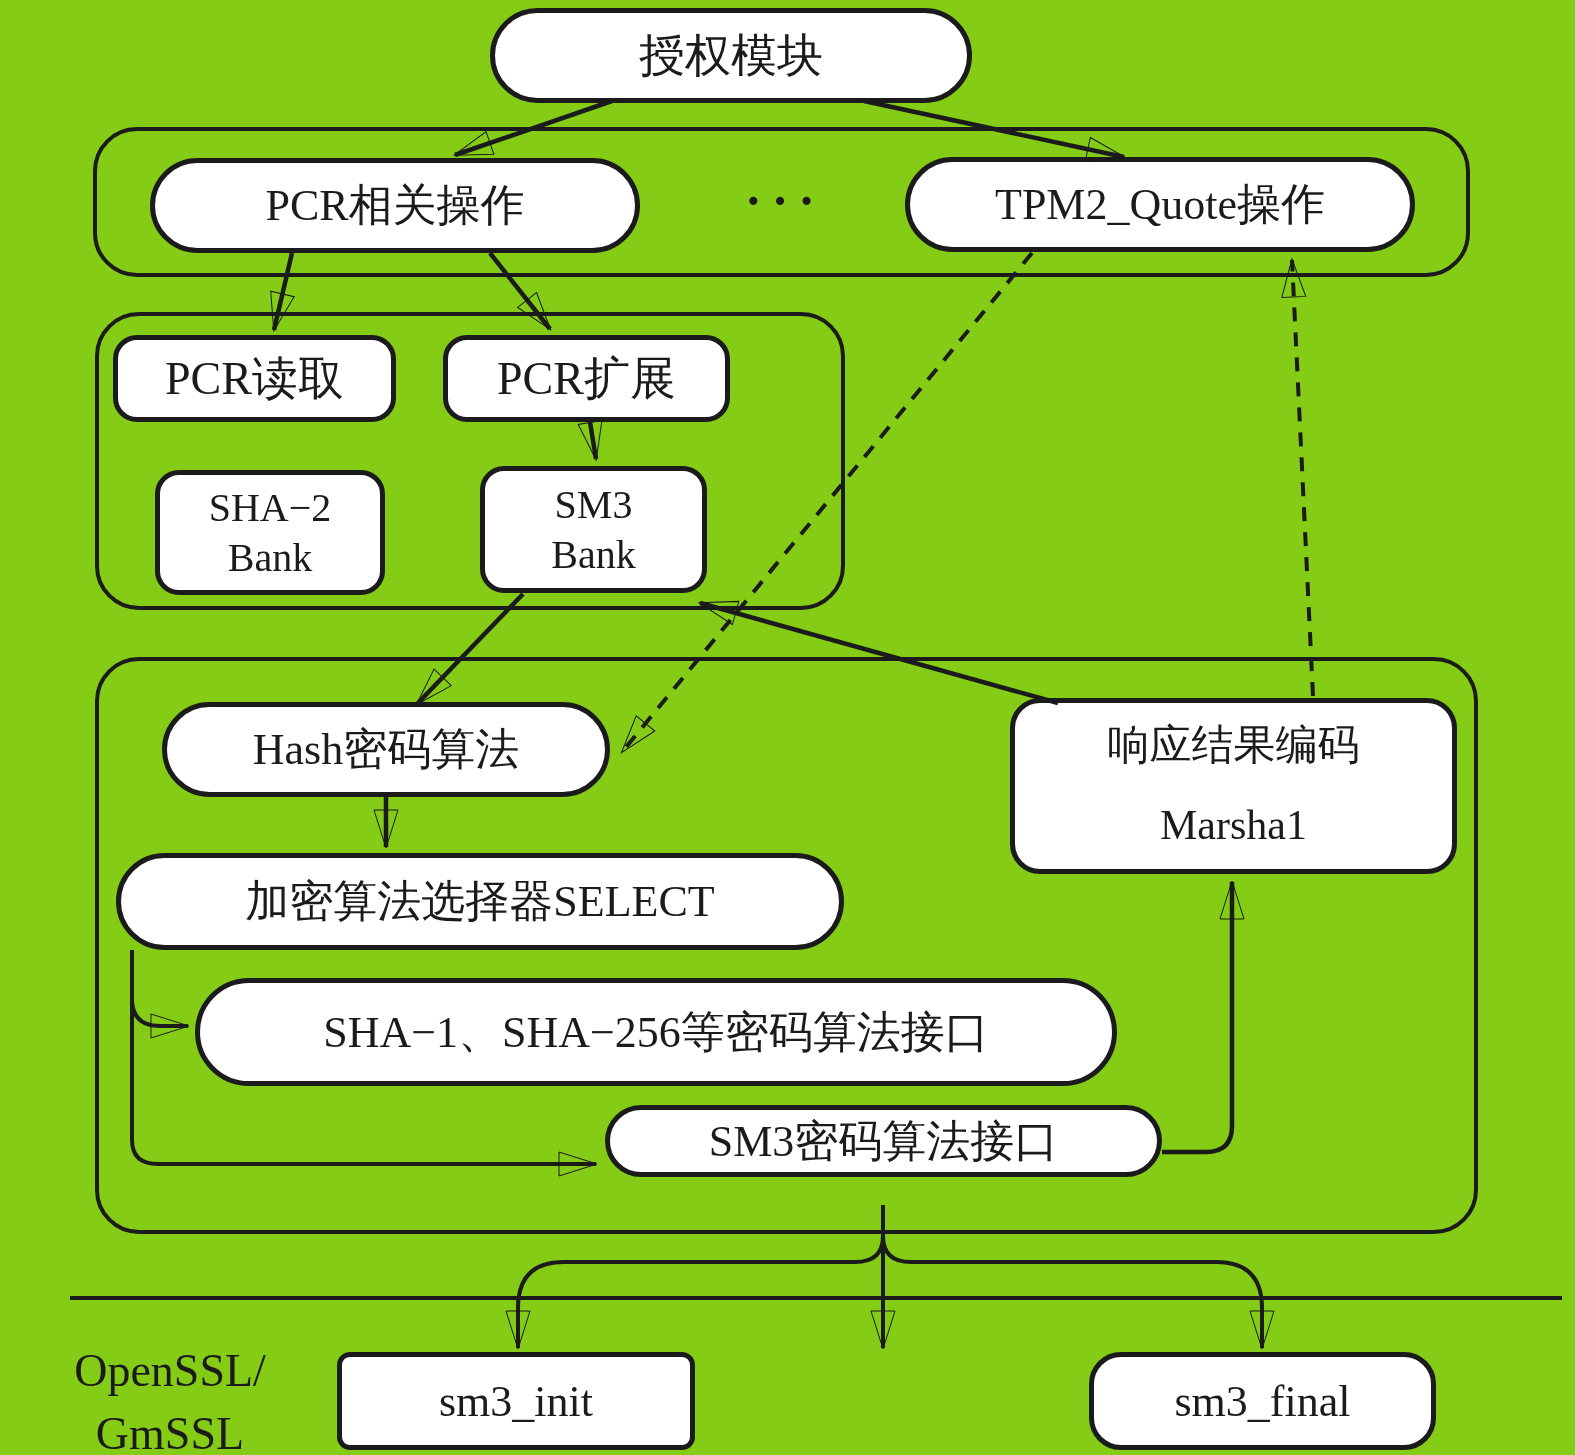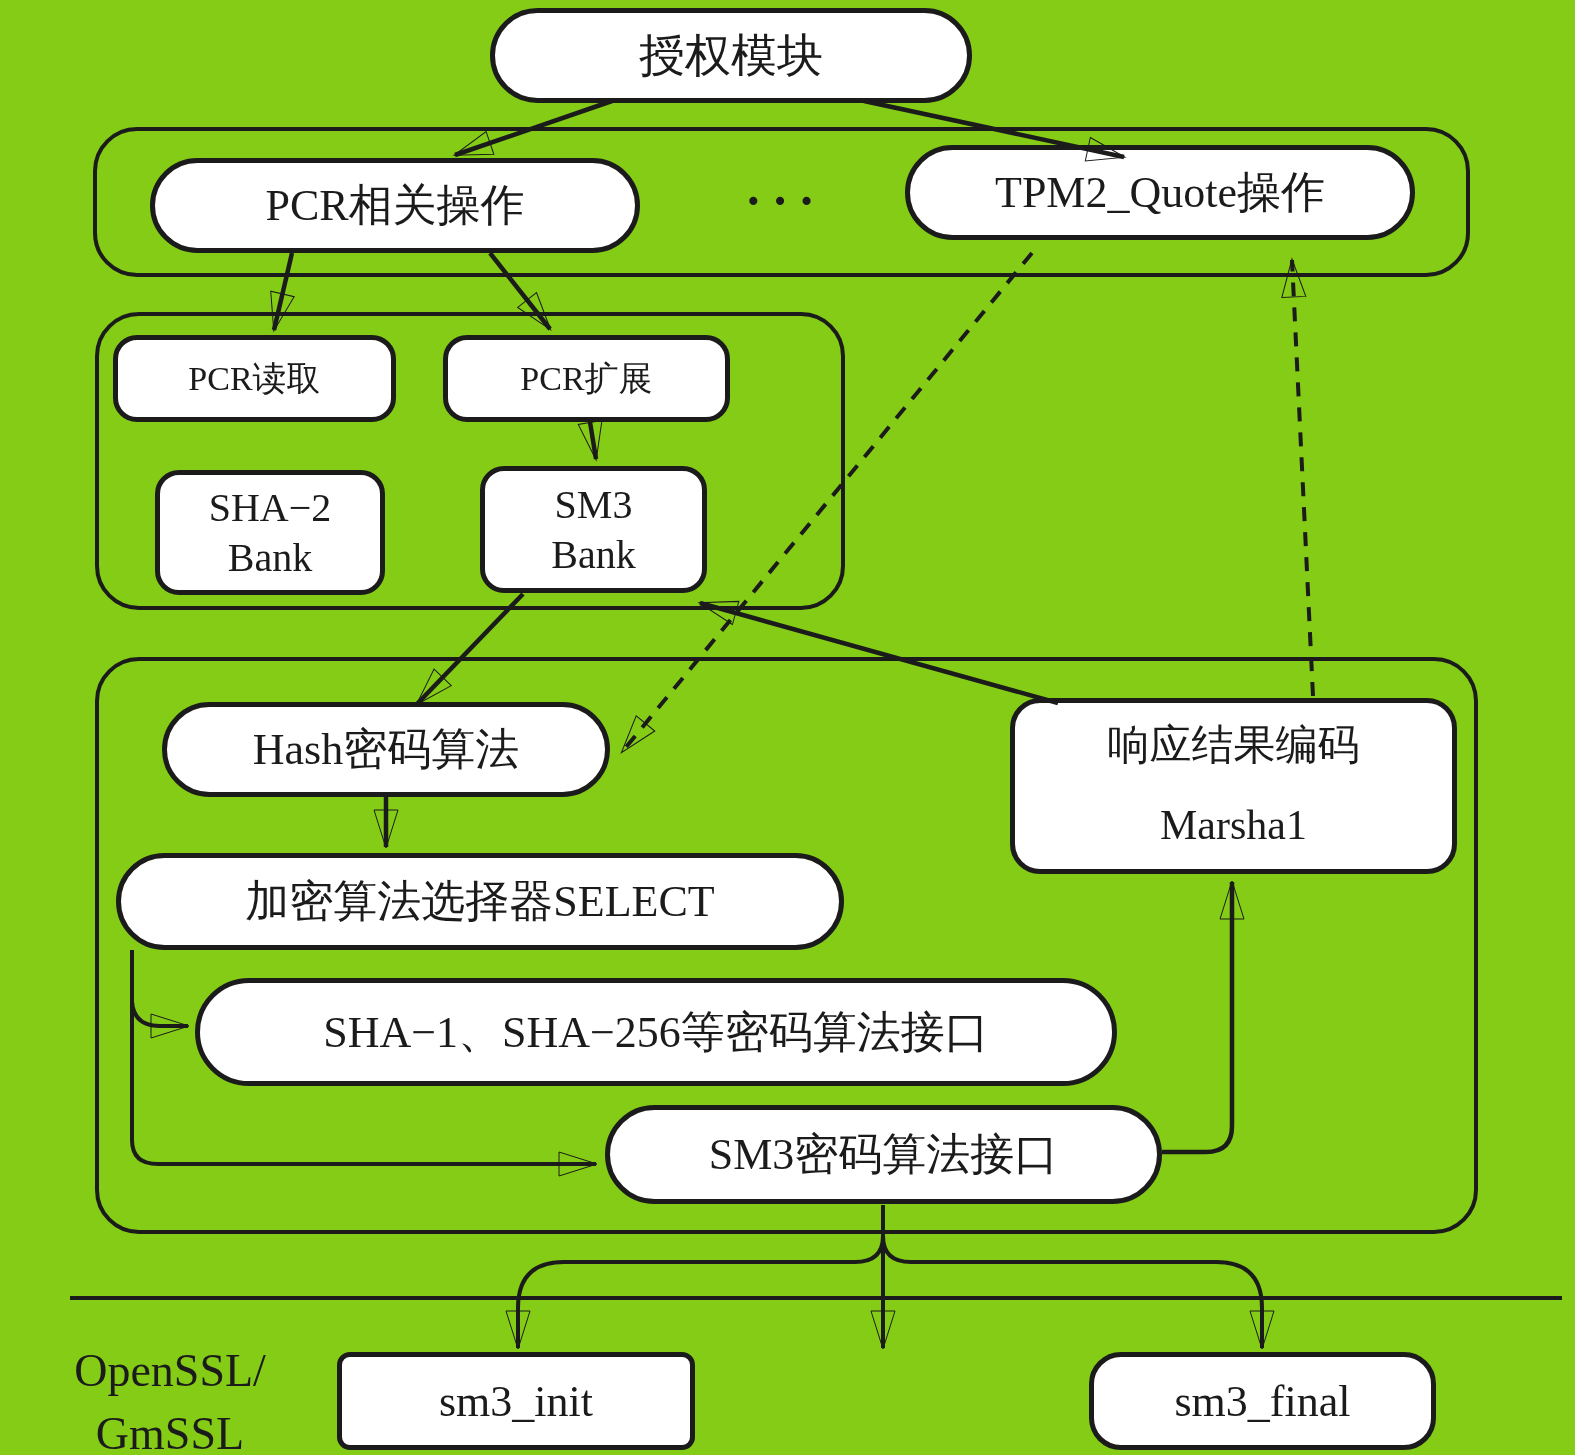--- a/index.html
+++ b/index.html
@@ -15,21 +15,21 @@
   }
   .pill   { border-radius:60px; }
   .rbox   { border-radius:24px; }
   .group {
     position:absolute; box-sizing:border-box; background:transparent;
     border:4px solid #1b1b1b; border-radius:44px;
   }
   .lbl { display:block; }
   .f46 { font-size:46px; }
   .f44 { font-size:44px; }
-  .f42 { font-size:34px; }
+  .f42 { font-size:46px; }
   .f40 { font-size:40px; }
   .two-line .lbl { line-height:1.25; }
   .marshal-box .lbl { line-height:1.9; font-size:42px; }
   .ellipsis {
     position:absolute; font-size:50px; font-weight:bold; letter-spacing:10px;
   }
   .side-label {
     position:absolute; text-align:center; font-size:46px; line-height:1.38;
   }
   .svg-layer { position:absolute; left:0; top:0; pointer-events:none; }
@@ -48,21 +48,21 @@
   </div>
 
   <div class="group" style="left:93px; top:127px; width:1377px; height:150px;"></div>
 
   <div class="node pill f44" style="left:150px; top:158px; width:490px; height:95px;">
     <span class="lbl">PCR相关操作</span>
   </div>
 
   <div class="ellipsis" style="left:745px; top:172px;">···</div>
 
-  <div class="node pill f44" style="left:905px; top:145px; width:510px; height:95px;">
+  <div class="node pill f44" style="left:905px; top:157px; width:510px; height:95px;">
     <span class="lbl">TPM2_Quote操作</span>
   </div>
 
   <div class="group" style="left:95px; top:312px; width:750px; height:298px;"></div>
 
   <div class="node rbox f42" style="left:113px; top:335px; width:283px; height:87px;">
     <span class="lbl">PCR读取</span>
   </div>
 
   <div class="node rbox f42" style="left:443px; top:335px; width:287px; height:87px;">
@@ -91,21 +91,21 @@
   </div>
 
   <div class="node pill f44" style="left:116px; top:853px; width:728px; height:97px;">
     <span class="lbl">加密算法选择器SELECT</span>
   </div>
 
   <div class="node pill f44" style="left:195px; top:978px; width:922px; height:108px;">
     <span class="lbl">SHA−1、SHA−256等密码算法接口</span>
   </div>
 
-  <div class="node pill f44" style="left:605px; top:1105px; width:557px; height:99px;">
+  <div class="node pill f44" style="left:605px; top:1105px; width:557px; height:72px;">
     <span class="lbl">SM3密码算法接口</span>
   </div>
 
   <div class="side-label" style="left:45px; top:1318px; width:250px;margin-top:21px;">
     <span class="lbl">OpenSSL/</span>
     <span class="lbl">GmSSL</span>
   </div>
 
   <div class="node rbox f44" style="left:337px; top:1352px; width:358px; height:98px; border-radius:13px;">
     <span class="lbl">sm3_init</span>

